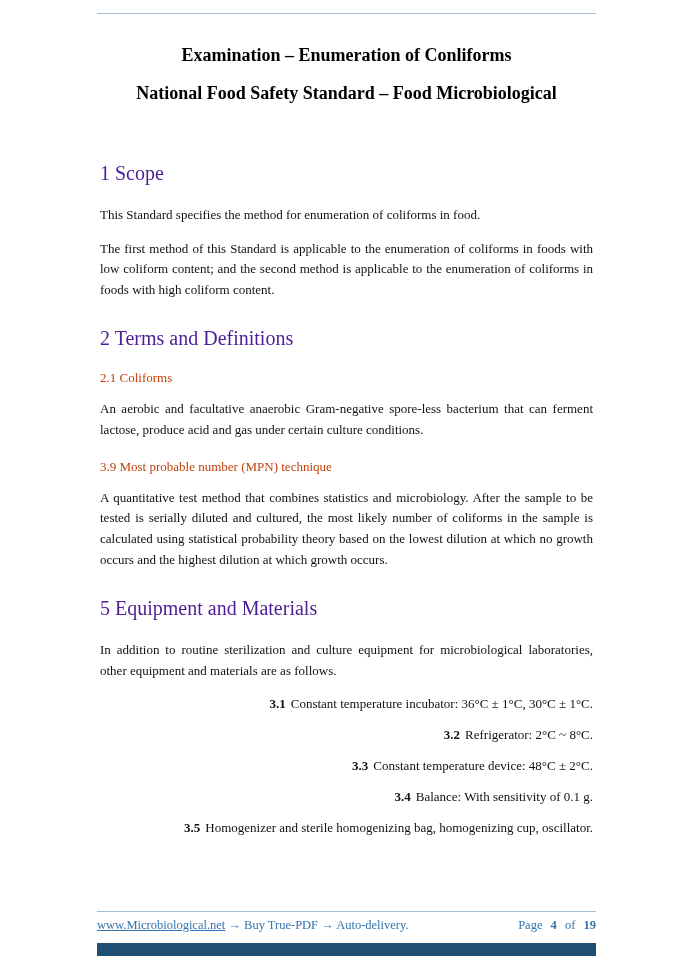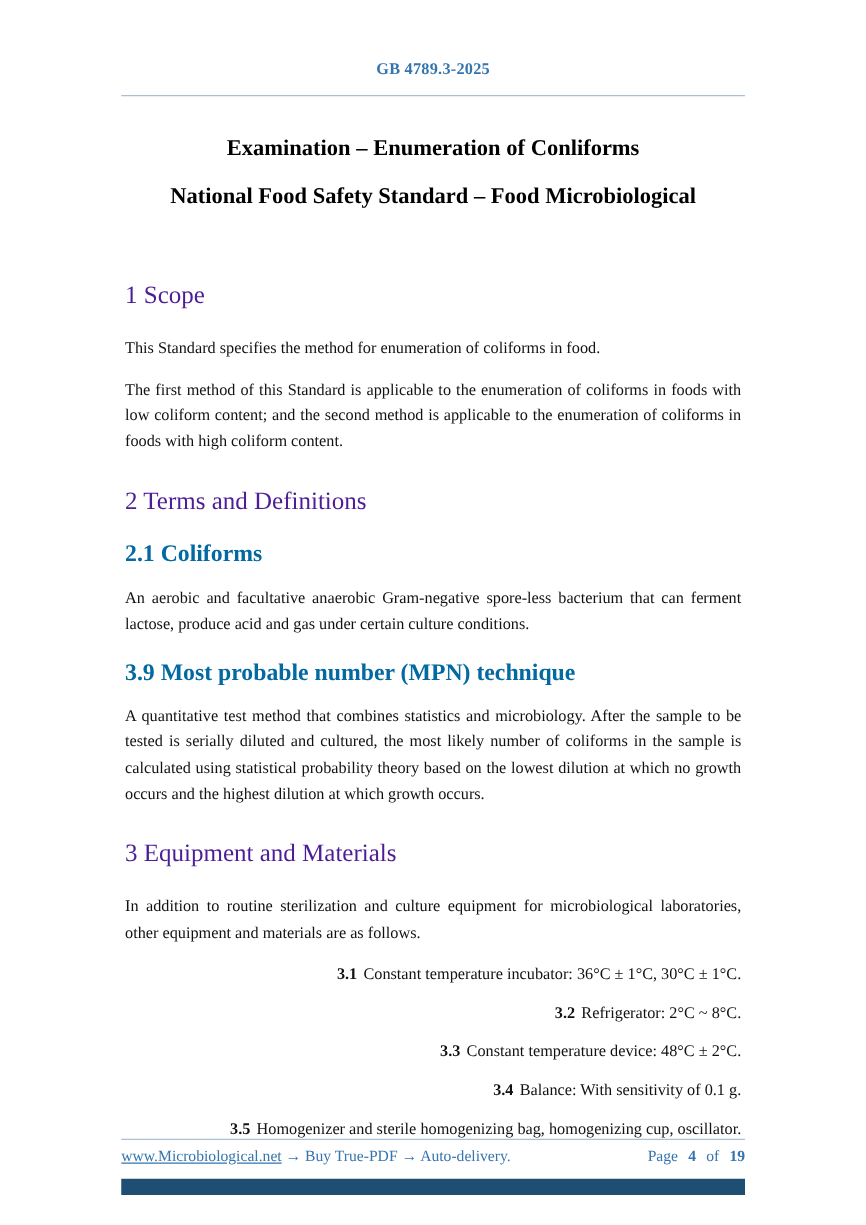--- a/index.html
+++ b/index.html
@@ -59,23 +59,23 @@
   .section-heading {
     font-size: 20px;
     font-weight: normal;
     color: #4c1d95;
     margin: 26px 0 20px 0;
   }
   .section-heading.first {
     margin-top: 56px;
   }
   .sub-heading {
-    font-size: 19px;
-    font-weight: bold;
-    color: #0369a1;
+    font-size: 13px;
+    font-weight: normal;
+    color: #c2410c;
     margin: 18px 0 12px 0;
   }
   .content p.para {
     margin: 13px 0;
     line-height: 1.6;
     text-align: justify;
   }
   .content p.single {
     text-align: left;
   }
@@ -121,43 +121,40 @@
     top: 943px;
     height: 13px;
     background: #1e4f72;
   }
 </style>
 </head>
 <body>
 
 <div class="page">
 
-  <header class="header">
-    <div class="doc-number">GB 4789.3-2025</div>
-  </header>
   <div class="header-rule"></div>
 
   <h1 class="doc-title">
     <span class="title-line">Examination – Enumeration of Conliforms</span>
     <span class="title-line">National Food Safety Standard – Food Microbiological</span>
   </h1>
 
   <main class="content">
 
     <h2 class="section-heading first">1 Scope</h2>
     <p class="para single">This Standard specifies the method for enumeration of coliforms in food.</p>
     <p class="para">The first method of this Standard is applicable to the enumeration of coliforms in foods with low coliform content; and the second method is applicable to the enumeration of coliforms in foods with high coliform content.</p>
 
     <h2 class="section-heading">2 Terms and Definitions</h2>
     <h3 class="sub-heading">2.1 Coliforms</h3>
     <p class="para">An aerobic and facultative anaerobic Gram-negative spore-less bacterium that can ferment lactose, produce acid and gas under certain culture conditions.</p>
     <h3 class="sub-heading">3.9 Most probable number (MPN) technique</h3>
     <p class="para">A quantitative test method that combines statistics and microbiology. After the sample to be tested is serially diluted and cultured, the most likely number of coliforms in the sample is calculated using statistical probability theory based on the lowest dilution at which no growth occurs and the highest dilution at which growth occurs.</p>
 
-    <h2 class="section-heading">3 Equipment and Materials</h2>
+    <h2 class="section-heading">5 Equipment and Materials</h2>
     <p class="para">In addition to routine sterilization and culture equipment for microbiological laboratories, other equipment and materials are as follows.</p>
 
     <p class="item">
       <b class="item-num">3.1</b><span class="item-text">Constant temperature incubator: 36°C ± 1°C, 30°C ± 1°C.</span>
     </p>
     <p class="item">
       <b class="item-num">3.2</b><span class="item-text">Refrigerator: 2°C ~ 8°C.</span>
     </p>
     <p class="item">
       <b class="item-num">3.3</b><span class="item-text">Constant temperature device: 48°C ± 2°C.</span>

